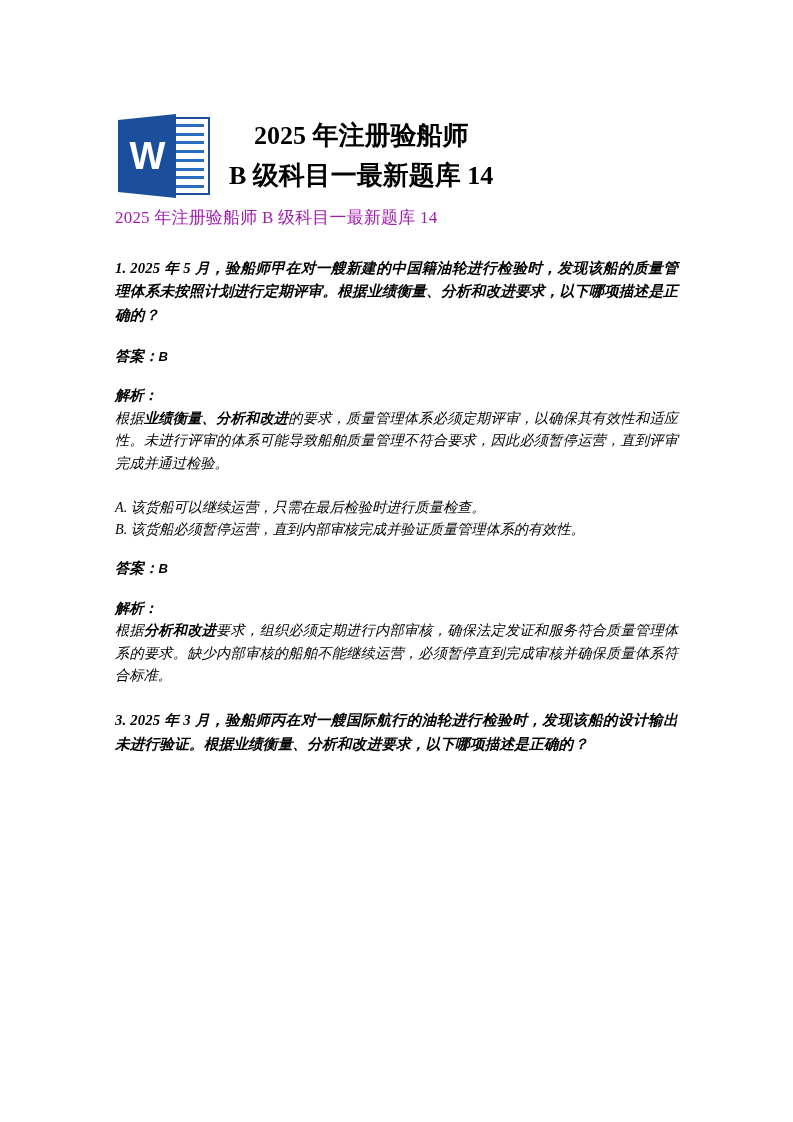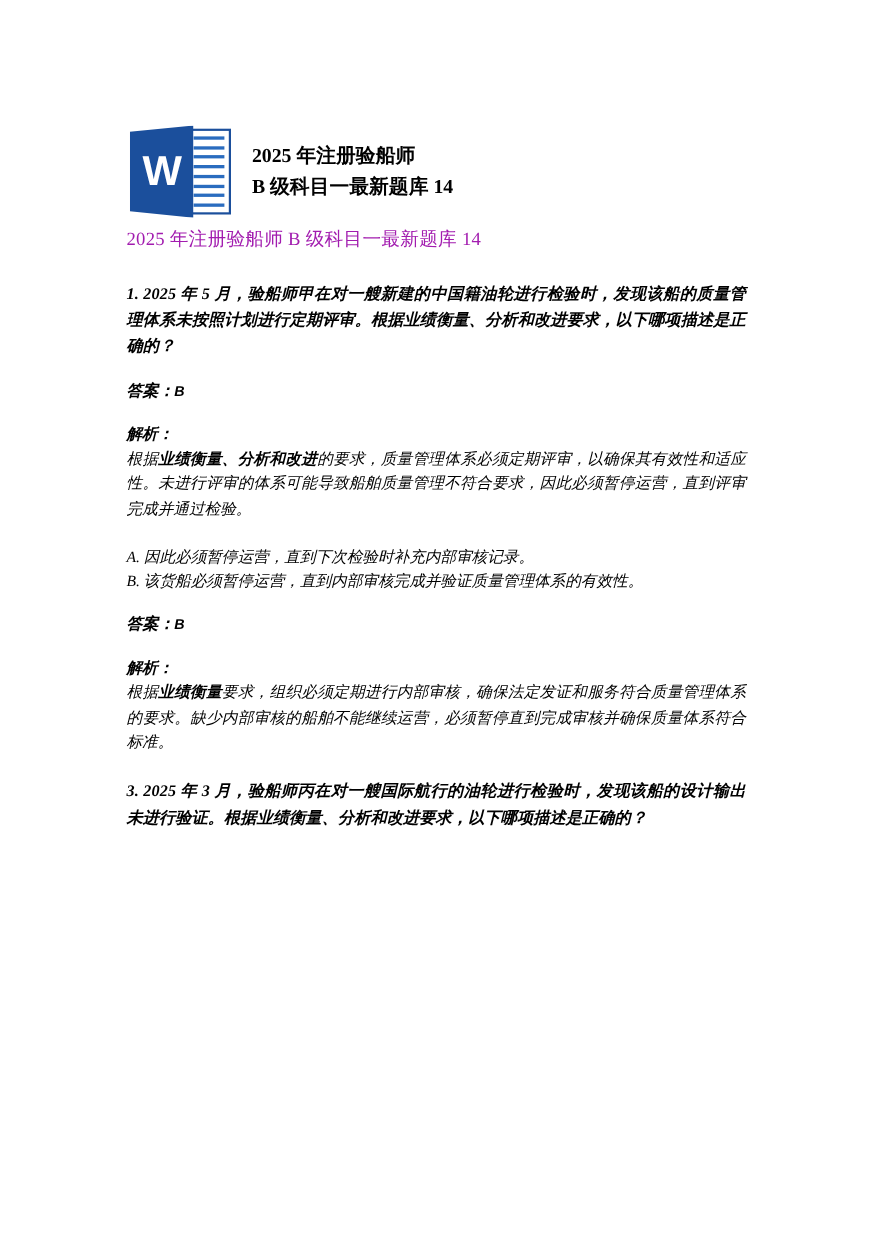--- a/index.html
+++ b/index.html
@@ -78,24 +78,25 @@
   }
   .word-icon .sheet .ln {
     height: 3px;
     background: #2A6CBF;
   }
   .word-icon .panel, .word-icon .wletter { z-index: 2; }
 
   .doc-title {
     font-family: "Liberation Serif", "DejaVu Serif", serif;
     font-weight: bold;
-    font-size: 18px;
+    font-size: 26px;
     line-height: 1.55;
     color: #000000;
     white-space: nowrap;
+    text-align: center;
   }
   .doc-title .ln2 { display: block; }
 
   
   .doc-subtitle {
     font-size: 17px;
     line-height: 1.5;
     color: #a21caf;
     letter-spacing: 0.2px;
   }
@@ -176,25 +177,25 @@
   <div class="content">
 
     <div class="q-block">
       <p class="q-stem">1. 2025 年 5 月，验船师甲在对一艘新建的中国籍油轮进行检验时，发现该船的质量管理体系未按照计划进行定期评审。根据业绩衡量、分析和改进要求，以下哪项描述是正确的？</p>
       <p class="q-answer"><span>答案：</span><span class="ans-val">B</span></p>
       <p class="q-explain"><span class="ex-head">解析：</span><span>根据</span><b>业绩衡量、分析和改进</b><span>的要求，质量管理体系必须定期评审，以确保其有效性和适应性。未进行评审的体系可能导致船舶质量管理不符合要求，因此必须暂停运营，直到评审完成并通过检验。</span></p>
     </div>
 
     <div class="q-block">
       <div class="q-options">
-        <span class="opt">A. 因此必须暂停运营，直到下次检验时补充内部审核记录。</span>
+        <span class="opt">A. 该货船可以继续运营，只需在最后检验时进行质量检查。</span>
         <span class="opt">B. 该货船必须暂停运营，直到内部审核完成并验证质量管理体系的有效性。</span>
       </div>
       <p class="q-answer"><span>答案：</span><span class="ans-val">B</span></p>
-      <p class="q-explain"><span class="ex-head">解析：</span><span>根据</span><b>业绩衡量</b><span>要求，组织必须定期进行内部审核，确保法定发证和服务符合质量管理体系的要求。缺少内部审核的船舶不能继续运营，必须暂停直到完成审核并确保质量体系符合标准。</span></p>
+      <p class="q-explain"><span class="ex-head">解析：</span><span>根据</span><b>分析和改进</b><span>要求，组织必须定期进行内部审核，确保法定发证和服务符合质量管理体系的要求。缺少内部审核的船舶不能继续运营，必须暂停直到完成审核并确保质量体系符合标准。</span></p>
     </div>
 
     <div class="q-block">
       <p class="q-stem">3. 2025 年 3 月，验船师丙在对一艘国际航行的油轮进行检验时，发现该船的设计输出未进行验证。根据业绩衡量、分析和改进要求，以下哪项描述是正确的？</p>
     </div>
 
   </div>
 </div>
 
 </body></html>

